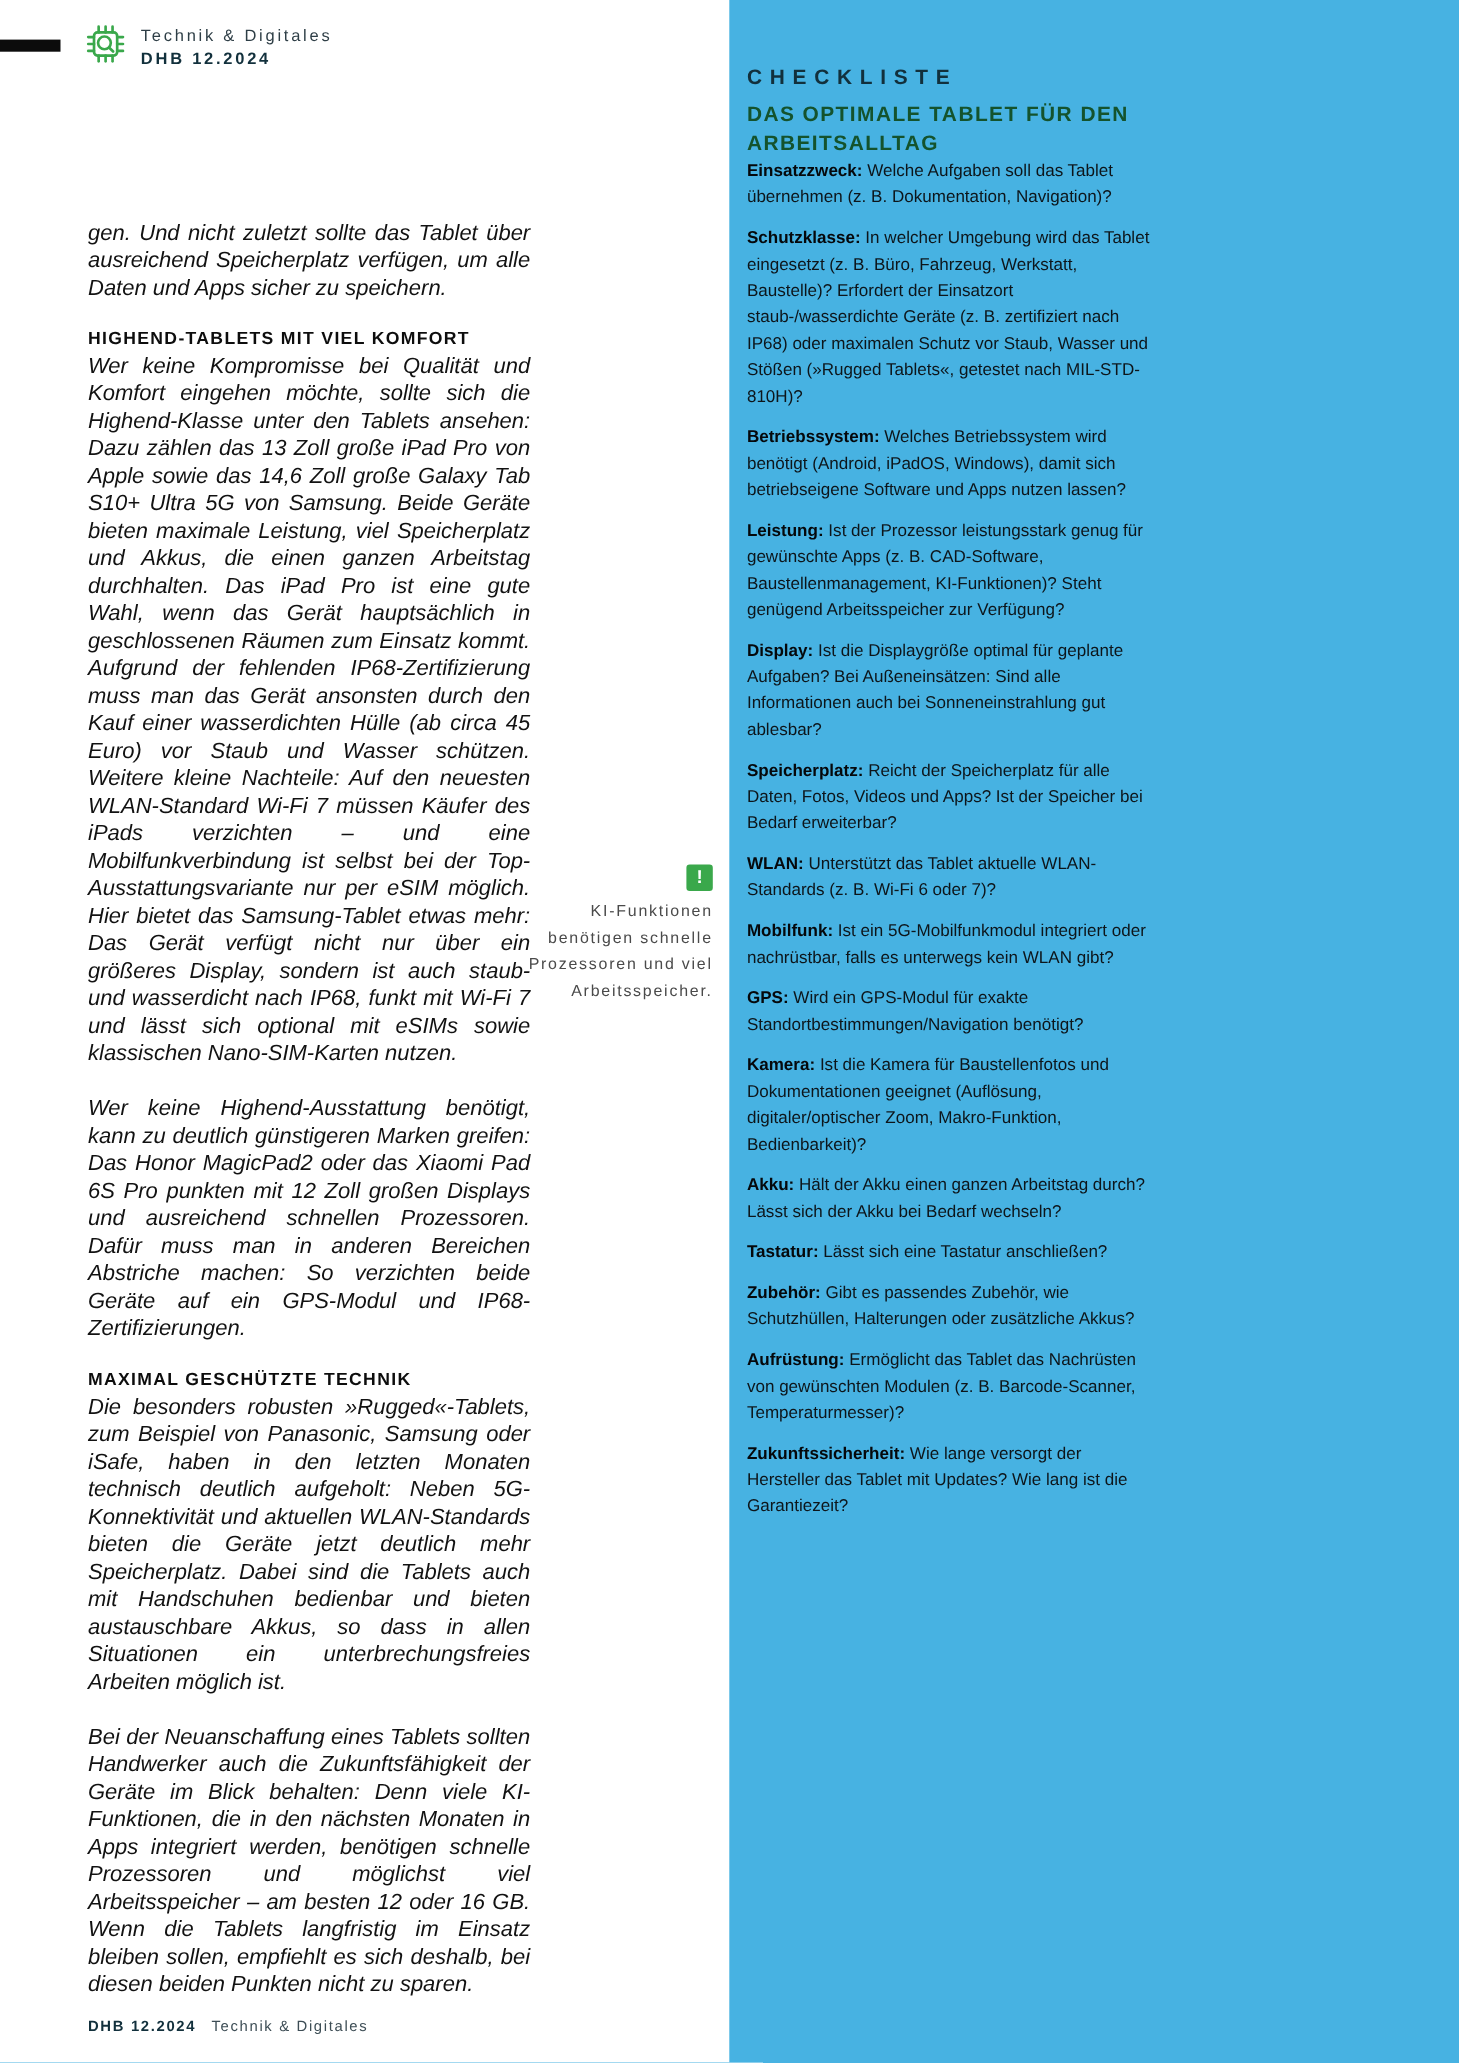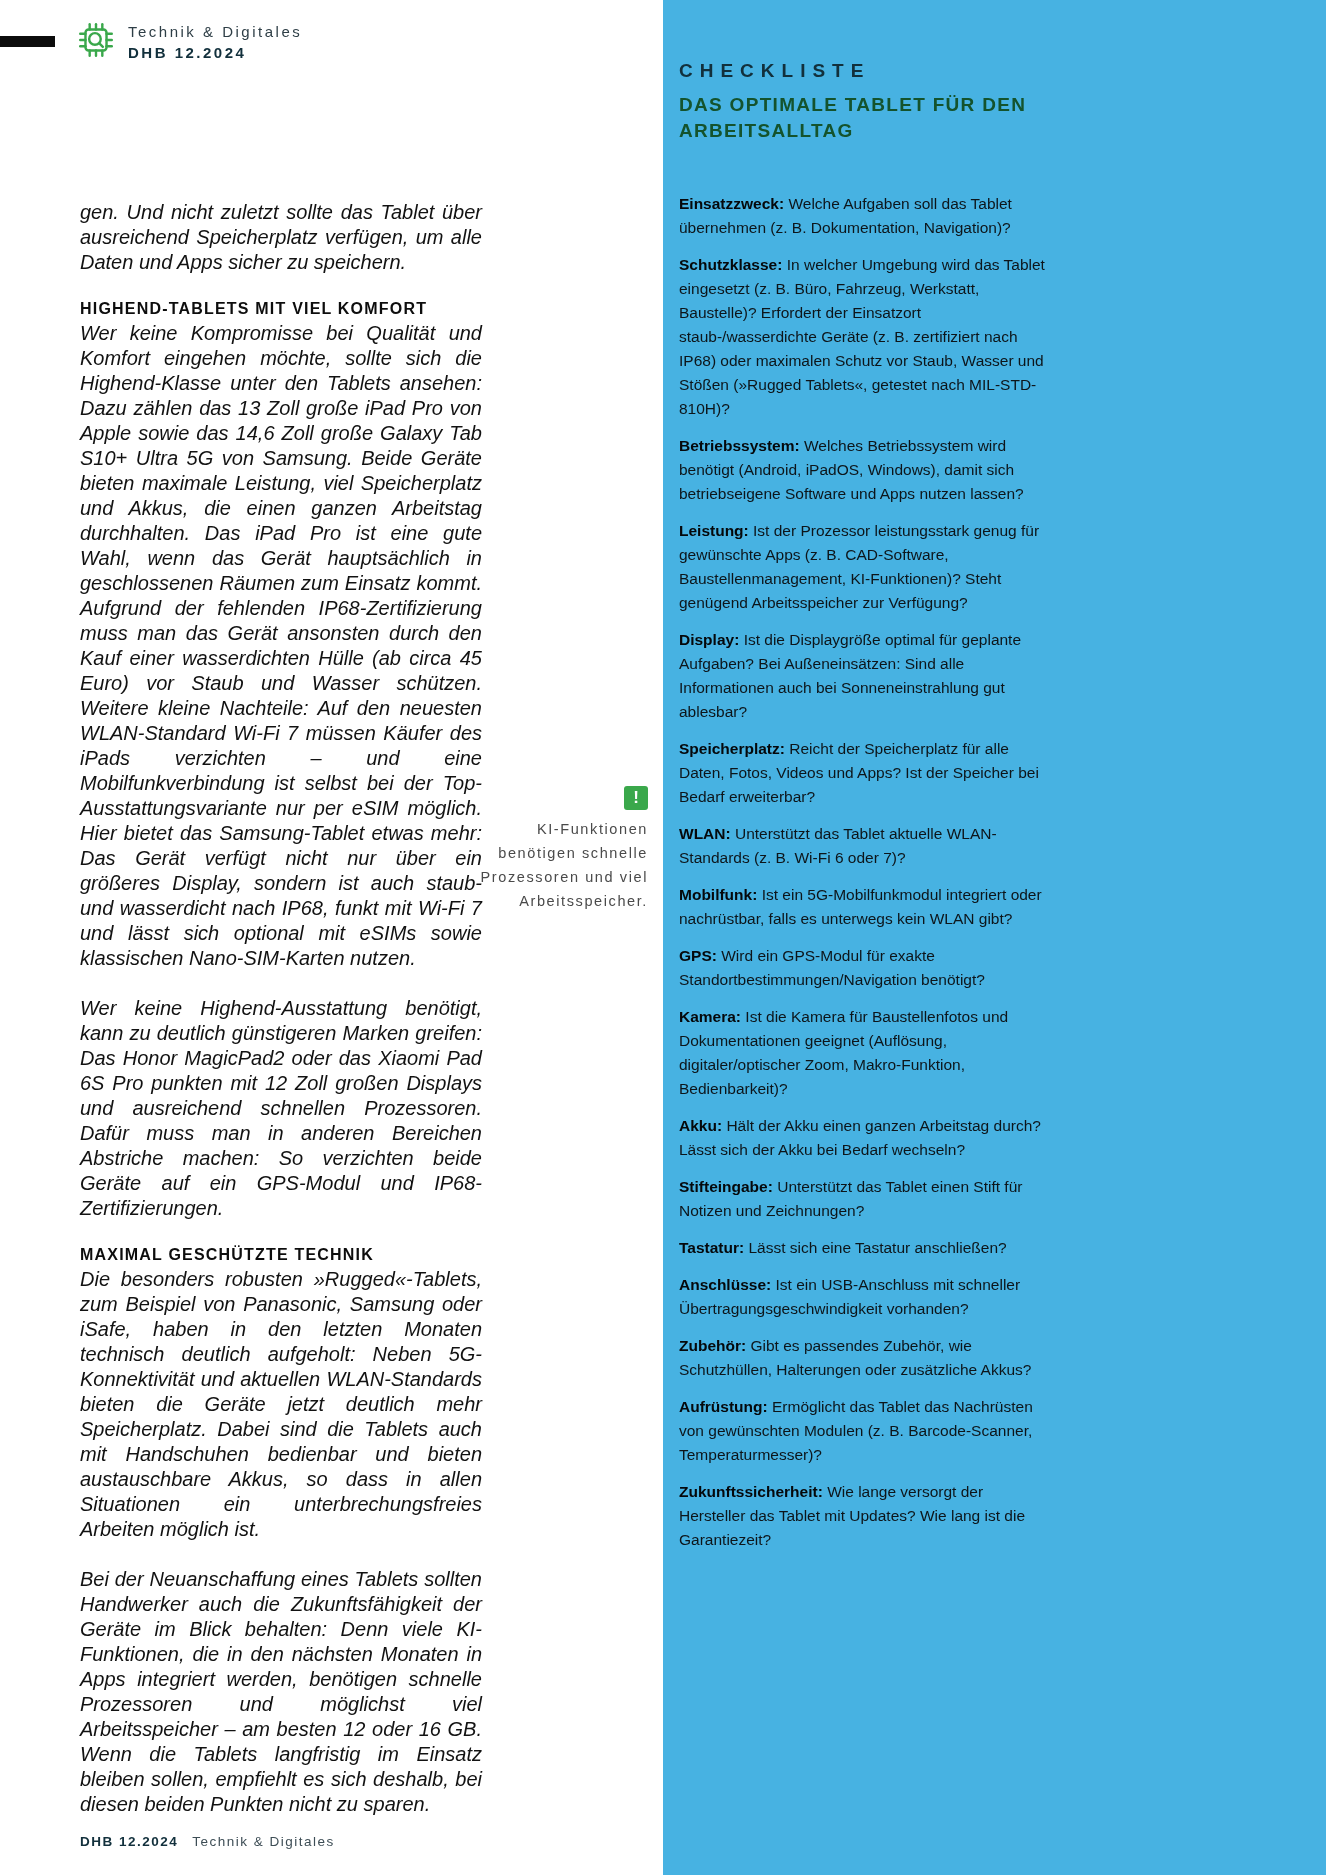--- a/index.html
+++ b/index.html
@@ -23,21 +23,21 @@
   .pullquote { position: absolute; left: 468px; top: 786px; width: 180px; text-align: right; }
   .pq-icon { display: inline-flex; align-items: center; justify-content: center;
              width: 24px; height: 24px; background: #3aa84b; color: #fff;
              font-weight: bold; font-size: 17px; border-radius: 3px; margin-bottom: 7px; }
   .pq-text { font-size: 14.5px; line-height: 24px; letter-spacing: 1.6px; color: #4a4a4a; }
 
   .checklist { position: absolute; left: 679px; top: 60px; width: 372px; }
   .cl-kicker { font-size: 19px; font-weight: 600; letter-spacing: 7px; color: #12303c; }
   .cl-title  { margin-top: 10px; font-size: 19px; line-height: 26px; font-weight: bold;
                letter-spacing: 1.3px; color: #14532d; }
-  .cl-items  { margin-top: 48px; }
+  .cl-items  { }
   .cl-item   { margin-bottom: 13px; font-size: 15.5px; line-height: 24px; color: #0d151a; }
   .cl-label  { font-weight: bold; color: #05080b; }
 
   .footer-left { position: absolute; left: 80px; top: 1834px; font-size: 13.5px;
                  letter-spacing: 1.5px; color: #3d4d55; }
   .footer-left .f-issue { font-weight: bold; color: #12303c; margin-right: 14px; }
   .page-number { position: absolute; left: 990px; top: 1917px; color: #000000; }
   .page-number .s { font-size: 14px; margin-right: 6px; vertical-align: 3px; }
   .page-number .n { font-size: 21px; font-weight: bold; }
 </style>
@@ -100,23 +100,21 @@
     <div class="cl-item"><span class="cl-label">Schutzklasse:</span> <span>In welcher Umgebung wird das Tablet eingesetzt (z. B. Büro, Fahrzeug, Werkstatt, Baustelle)? Erfordert der Einsatzort staub-/wasserdichte Geräte (z. B. zertifiziert nach IP68) oder maximalen Schutz vor Staub, Wasser und Stößen (»Rugged Tablets«, getestet nach MIL-STD-810H)?</span></div>
     <div class="cl-item"><span class="cl-label">Betriebssystem:</span> <span>Welches Betriebssystem wird benötigt (Android, iPadOS, Windows), damit sich betriebseigene Software und Apps nutzen lassen?</span></div>
     <div class="cl-item"><span class="cl-label">Leistung:</span> <span>Ist der Prozessor leistungsstark genug für gewünschte Apps (z. B. CAD-Software, Baustellenmanagement, KI-Funktionen)? Steht genügend Arbeitsspeicher zur Verfügung?</span></div>
     <div class="cl-item"><span class="cl-label">Display:</span> <span>Ist die Displaygröße optimal für geplante Aufgaben? Bei Außeneinsätzen: Sind alle Informationen auch bei Sonneneinstrahlung gut ablesbar?</span></div>
     <div class="cl-item"><span class="cl-label">Speicherplatz:</span> <span>Reicht der Speicherplatz für alle Daten, Fotos, Videos und Apps? Ist der Speicher bei Bedarf erweiterbar?</span></div>
     <div class="cl-item"><span class="cl-label">WLAN:</span> <span>Unterstützt das Tablet aktuelle WLAN-Standards (z. B. Wi-Fi 6 oder 7)?</span></div>
     <div class="cl-item"><span class="cl-label">Mobilfunk:</span> <span>Ist ein 5G-Mobilfunkmodul integriert oder nachrüstbar, falls es unterwegs kein WLAN gibt?</span></div>
     <div class="cl-item"><span class="cl-label">GPS:</span> <span>Wird ein GPS-Modul für exakte Standortbestimmungen/Navigation benötigt?</span></div>
     <div class="cl-item"><span class="cl-label">Kamera:</span> <span>Ist die Kamera für Baustellenfotos und Dokumentationen geeignet (Auflösung, digitaler/optischer Zoom, Makro-Funktion, Bedienbarkeit)?</span></div>
     <div class="cl-item"><span class="cl-label">Akku:</span> <span>Hält der Akku einen ganzen Arbeitstag durch? Lässt sich der Akku bei Bedarf wechseln?</span></div>
-    <div class="cl-item"><span class="cl-label">Stifteingabe:</span> <span>Unterstützt das Tablet einen Stift für Notizen und Zeichnungen?</span></div>
     <div class="cl-item"><span class="cl-label">Tastatur:</span> <span>Lässt sich eine Tastatur anschließen?</span></div>
-    <div class="cl-item"><span class="cl-label">Anschlüsse:</span> <span>Ist ein USB-Anschluss mit schneller Übertragungsgeschwindigkeit vorhanden?</span></div>
     <div class="cl-item"><span class="cl-label">Zubehör:</span> <span>Gibt es passendes Zubehör, wie Schutzhüllen, Halterungen oder zusätzliche Akkus?</span></div>
     <div class="cl-item"><span class="cl-label">Aufrüstung:</span> <span>Ermöglicht das Tablet das Nachrüsten von gewünschten Modulen (z. B. Barcode-Scanner, Temperaturmesser)?</span></div>
     <div class="cl-item"><span class="cl-label">Zukunftssicherheit:</span> <span>Wie lange versorgt der Hersteller das Tablet mit Updates? Wie lang ist die Garantiezeit?</span></div>
   </div>
 </div>
 
 <div class="footer-left">
   <span class="f-issue">DHB 12.2024</span><span>Technik &amp; Digitales</span>
 </div>
 

